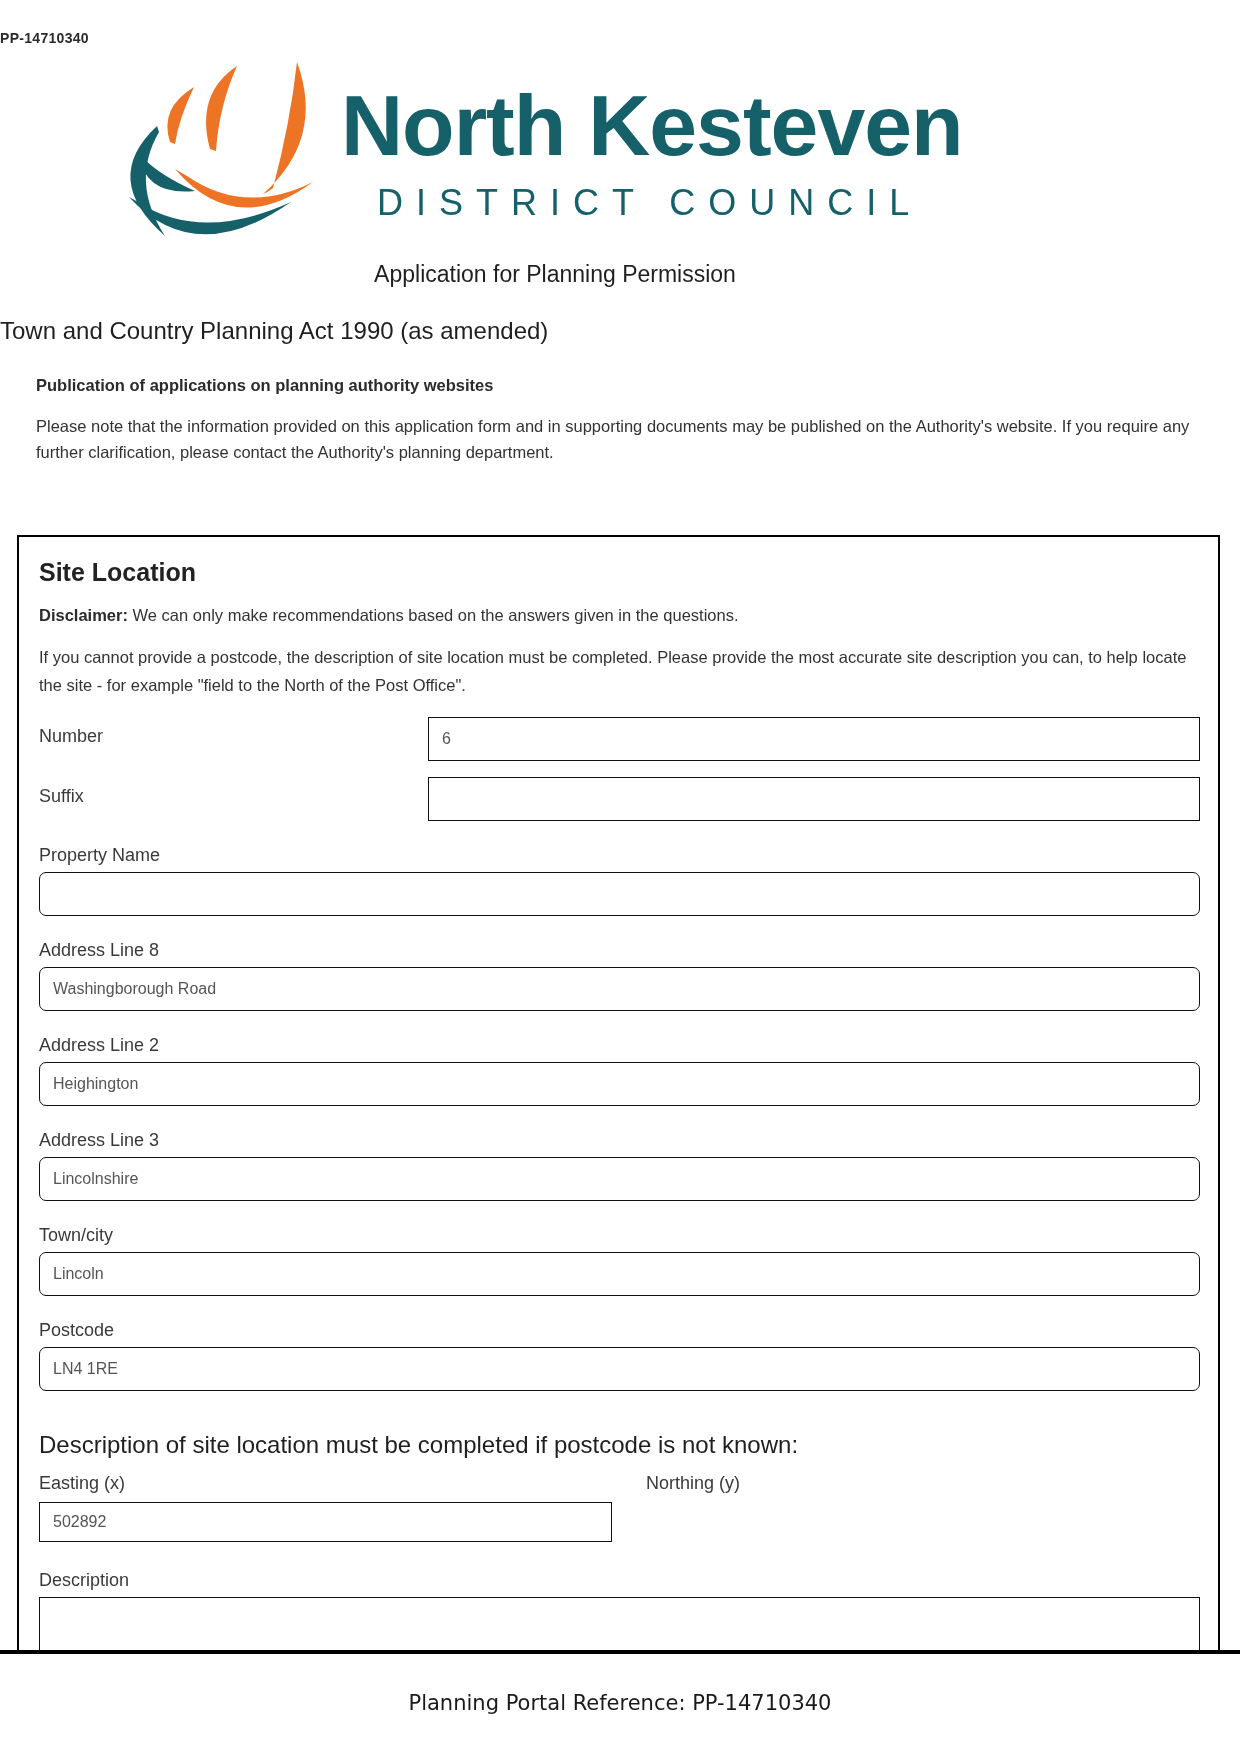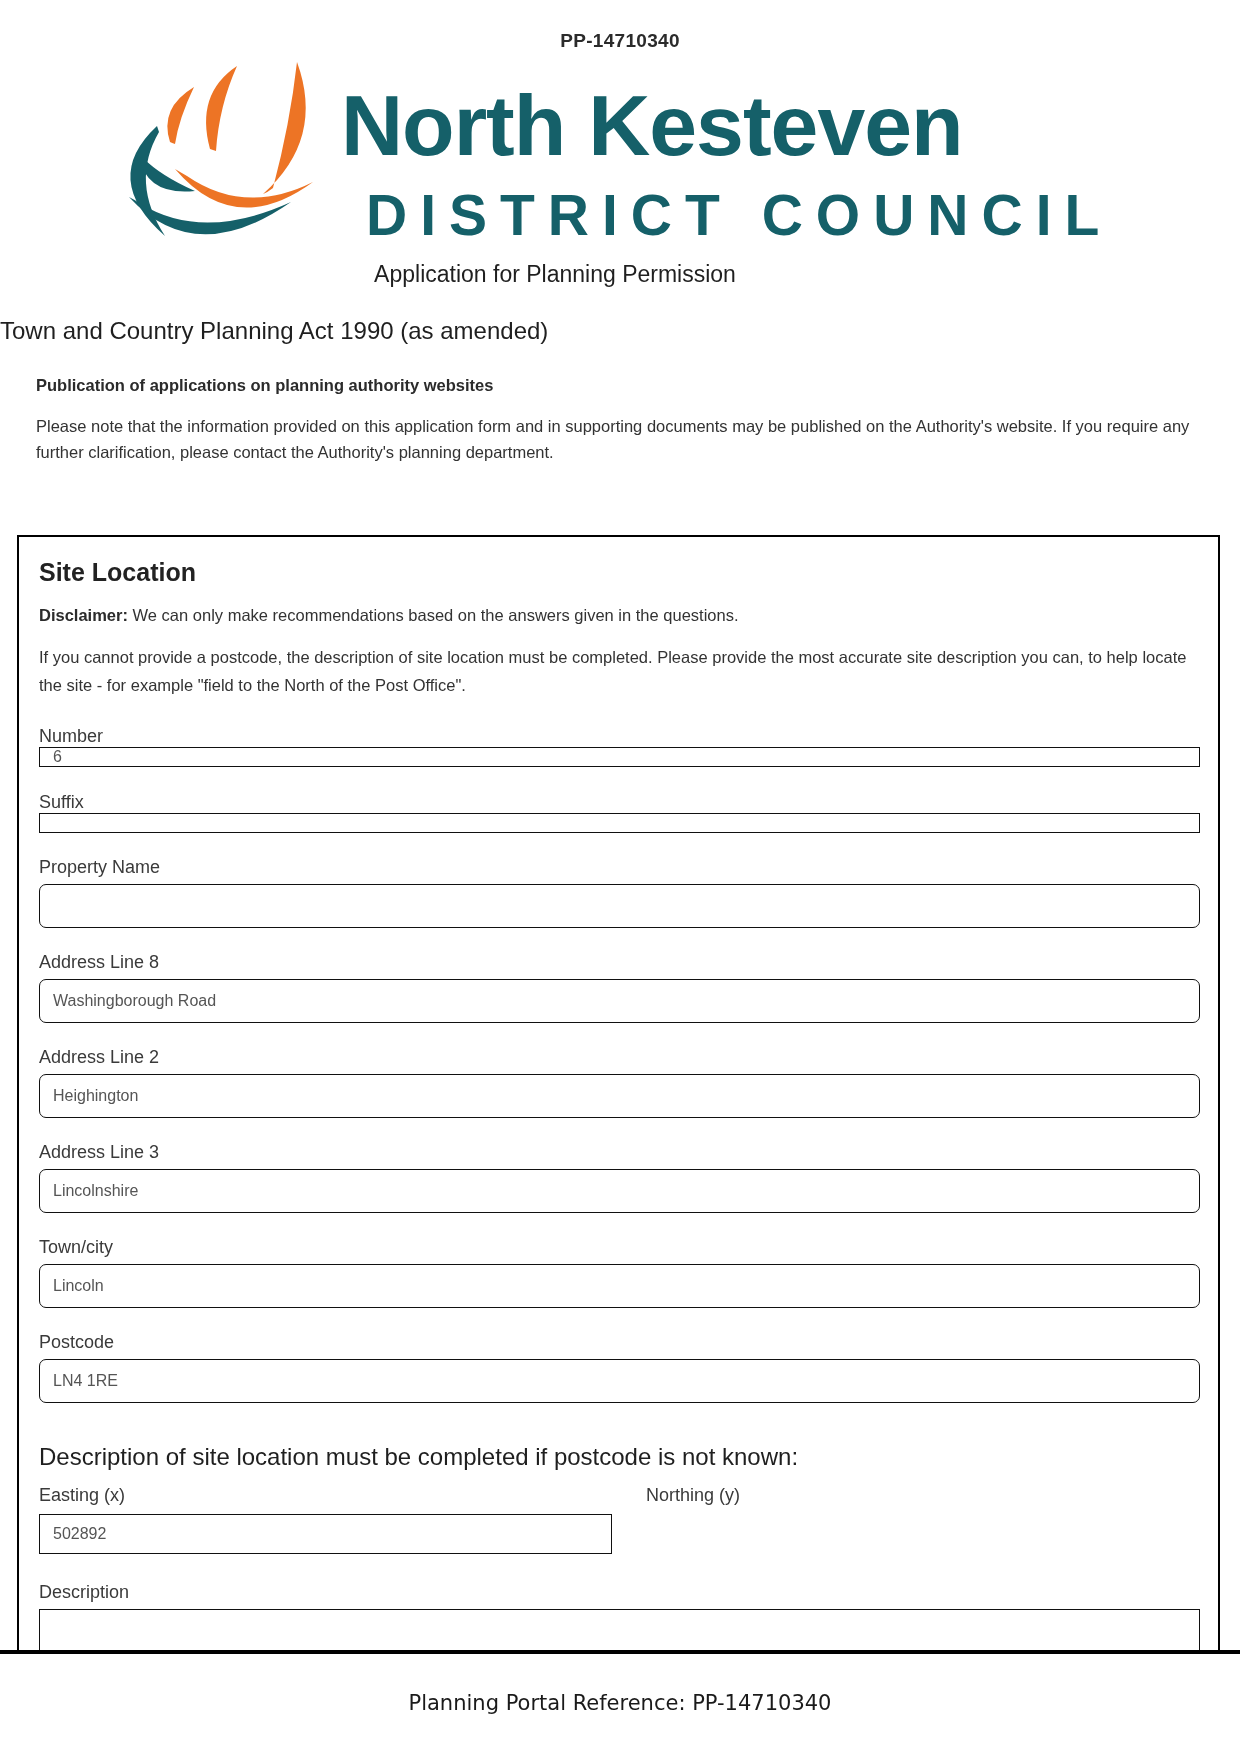--- a/index.html
+++ b/index.html
@@ -2,34 +2,34 @@
 <html style="--teal: #156069; --orange: #ED7425;"><head>
 <meta charset="utf-8">
 <style>
   html,body{margin:0;padding:0;background:#fff;}
   body{
     width:1240px;height:1754px;position:relative;
     font-family:"Liberation Sans",sans-serif;color:#333;
     -webkit-font-smoothing:antialiased;
   }
   .pp-ref{
-    position:absolute;top:30px;left:0;width:1240px;text-align:center;
-    font-size:19px;font-weight:bold;color:#2b2b2b;letter-spacing:.3px;
+    position:absolute;top:30px;left:0;width:1240px;
+    font-size:14px;font-weight:bold;color:#2b2b2b;letter-spacing:.3px;
   }
   
   .brand{position:absolute;top:54px;left:95px;display:flex;align-items:flex-start;}
   .brand svg{display:block;flex:none;}
   .brand-text{margin-left:8px;padding-top:28px;}
   .brand-name{
     font-size:86px;font-weight:bold;color:var(--teal,#156069);
     line-height:1;letter-spacing:-1px;white-space:nowrap;
   }
   .brand-sub{
-    font-size:57px;color:var(--teal,#156069);letter-spacing:13px;
-    margin-top:14px;margin-left:25px;white-space:nowrap;font-weight:bold;
+    font-size:36px;color:var(--teal,#156069);letter-spacing:13px;
+    margin-top:14px;margin-left:36px;white-space:nowrap;
   }
   .app-title{
     position:absolute;top:261px;left:0;width:1110px;text-align:center;
     font-size:23px;font-weight:normal;color:#1f1f1f;margin:0;
   }
   .act-title{
     position:absolute;top:317px;left:0;width:1110px;text-align:left;
     font-size:24px;font-weight:normal;color:#1f1f1f;margin:0;
   }
   .pub-heading{
@@ -49,21 +49,21 @@
   .site-title{margin:21px 0 0;font-size:25px;font-weight:bold;color:#222;}
   .disclaimer{margin:19px 0 0;font-size:16.5px;color:#333;}
   .disclaimer b{color:#2b2b2b;}
   .intro{margin:18px 0 0;font-size:16.5px;line-height:28px;color:#333;max-width:1152px;}
   label{font-size:18px;color:#3a3a3a;}
   input.text, textarea.text{
     border:1.5px solid #111;background:#fff;border-radius:0;
     font-family:"Liberation Sans",sans-serif;font-size:16px;color:#555;
     padding:0 13px;box-sizing:border-box;outline:none;
   }
-  .inline-row{display:flex;margin-top:18px;flex-direction:column;}
+  .inline-row{display:flex;margin-top:18px;}
   .inline-row.tight{margin-top:16px;}
   .inline-row label{width:389px;flex:none;padding-top:9px;}
   .inline-row input{flex:1;height:44px;}
   .field{margin-top:24px;}
   .field label{display:block;}
   .field input{display:block;margin-top:6px;width:100%;height:44px;border-radius:7px;}
   .desc-heading{margin:40px 0 0;font-size:24px;font-weight:normal;color:#1f1f1f;}
   .coords{display:grid;grid-template-columns:573px 1fr;column-gap:34px;margin-top:14px;}
   .coords label{display:block;}
   .coords input{display:block;margin-top:8px;width:100%;height:40px;}

